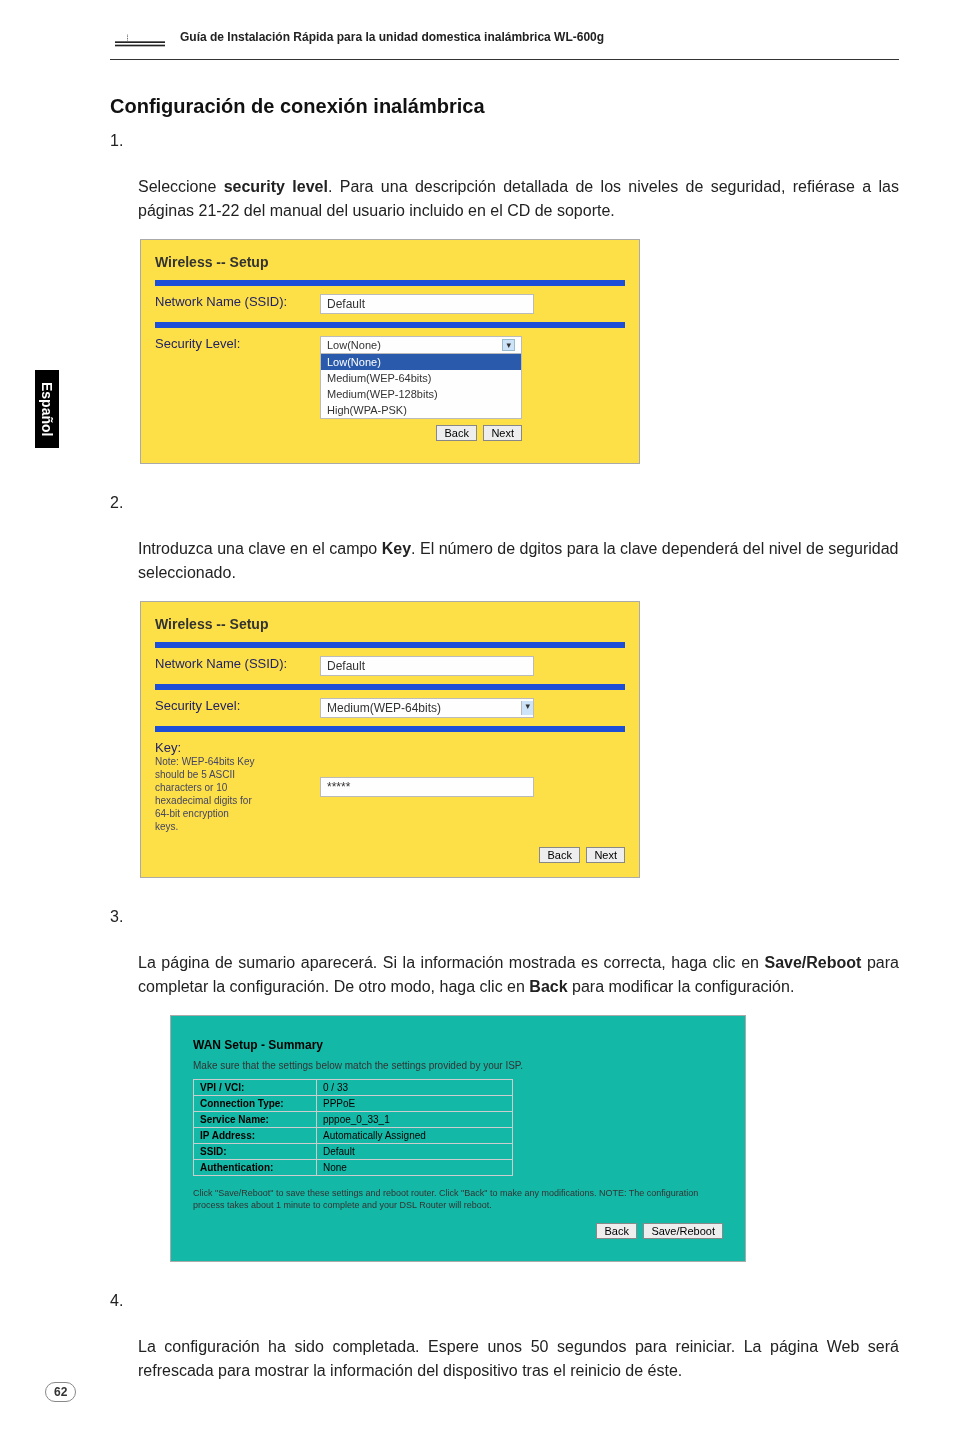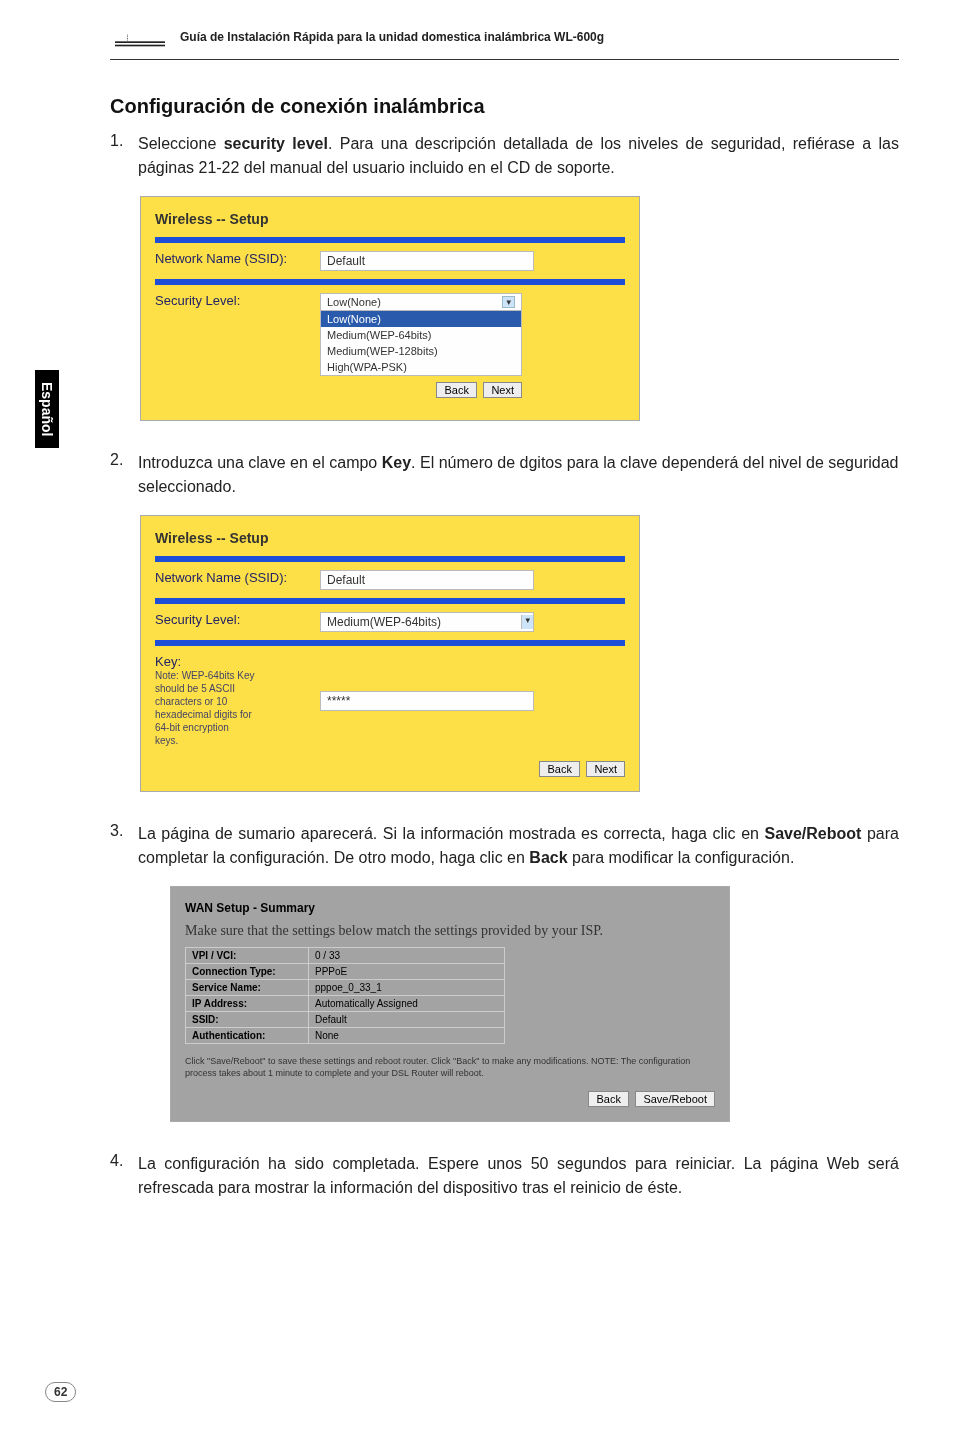--- a/index.html
+++ b/index.html
@@ -66,20 +66,21 @@
       font-size: 16px;
       color: #222;
       flex-shrink: 0;
     }
     .paragraph {
       font-size: 16px;
       line-height: 1.5;
       color: #222;
       text-align: justify;
       flex: 1;
+      margin-top: 43px;
     }
     .screenshot-frame {
       border: 1px solid #aaa;
       background: #fde047;
       margin: 16px 0 30px 30px;
       padding: 14px;
       width: 470px;
     }
     .screenshot-title {
       font-size: 14px;
@@ -145,35 +146,34 @@
       display: inline-block;
     }
     .ss-key-note {
       font-size: 10px;
       color: #446;
       line-height: 1.3;
       width: 100px;
     }
     .summary-frame {
       border: 1px solid #aaa;
-      background: #a3a3a3;
+      background: #14b8a6;
       margin: 16px 0 30px 60px;
-      padding: 14px;
+      padding: 22px;
       width: 530px;
     }
     .summary-title {
       font-size: 12px;
       font-weight: bold;
       margin-bottom: 8px;
     }
     .summary-desc {
-      font-size: 14px;
+      font-size: 10px;
       color: #333;
       margin-bottom: 8px;
-      font-family: Liberation Serif, serif;
     }
     .summary-table {
       border-collapse: collapse;
       width: 320px;
     }
     .summary-table td {
       border: 1px solid #ccc;
       padding: 2px 6px;
       font-size: 10px;
     }

